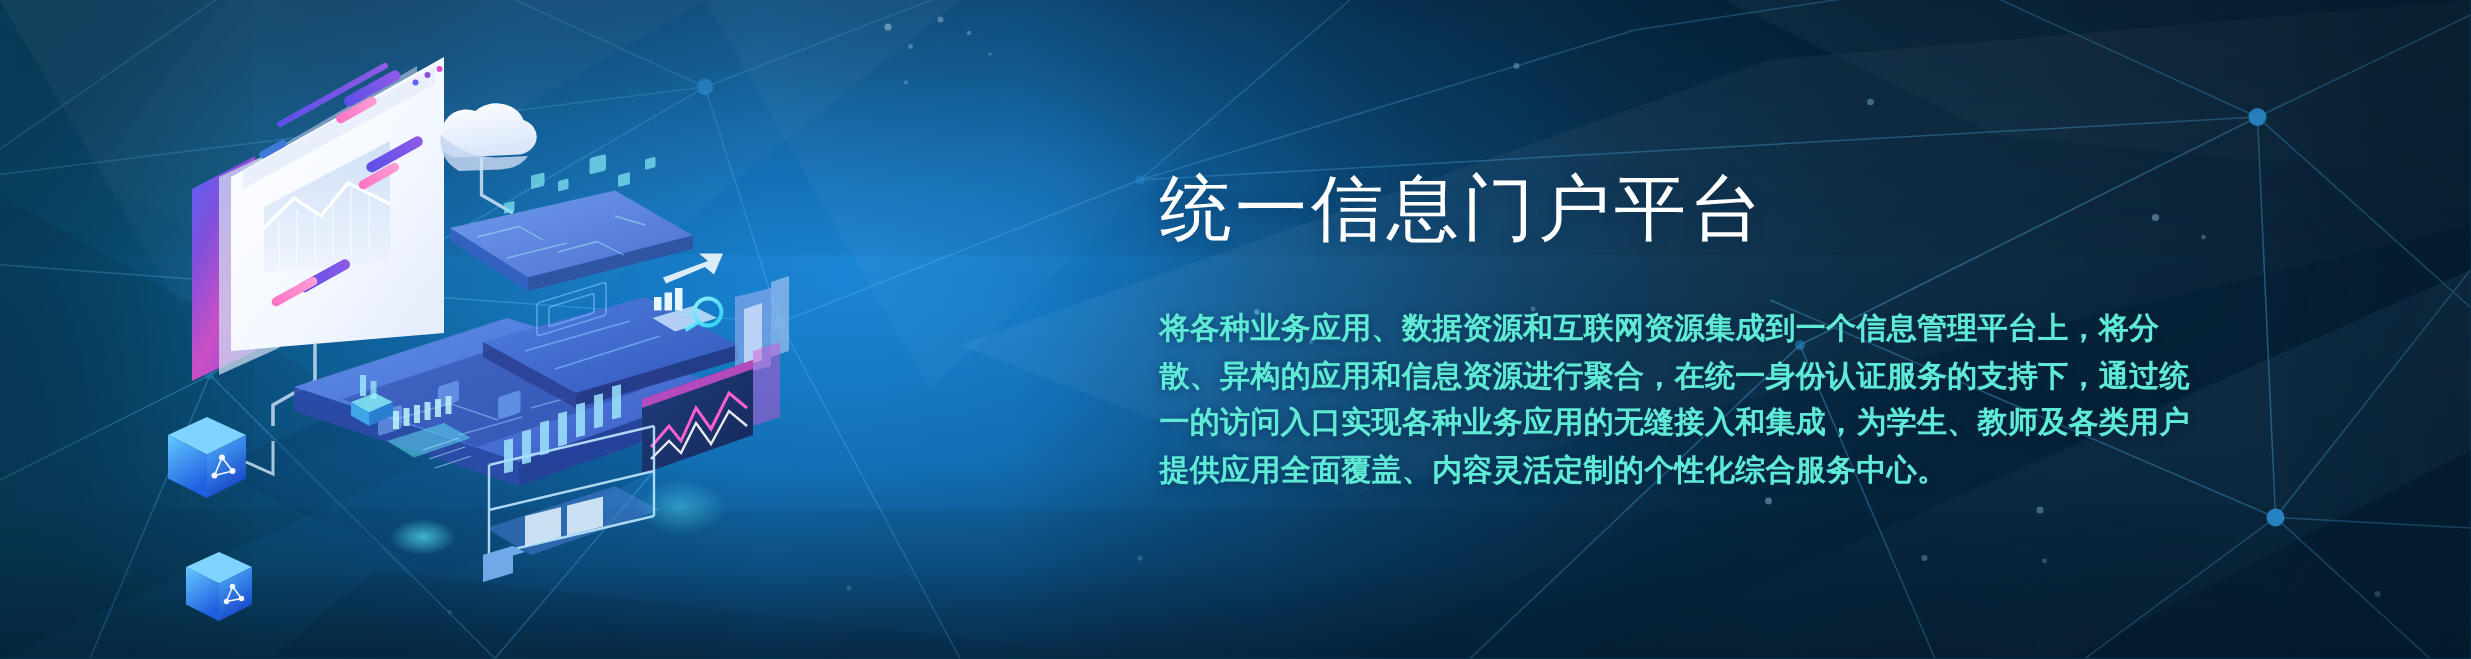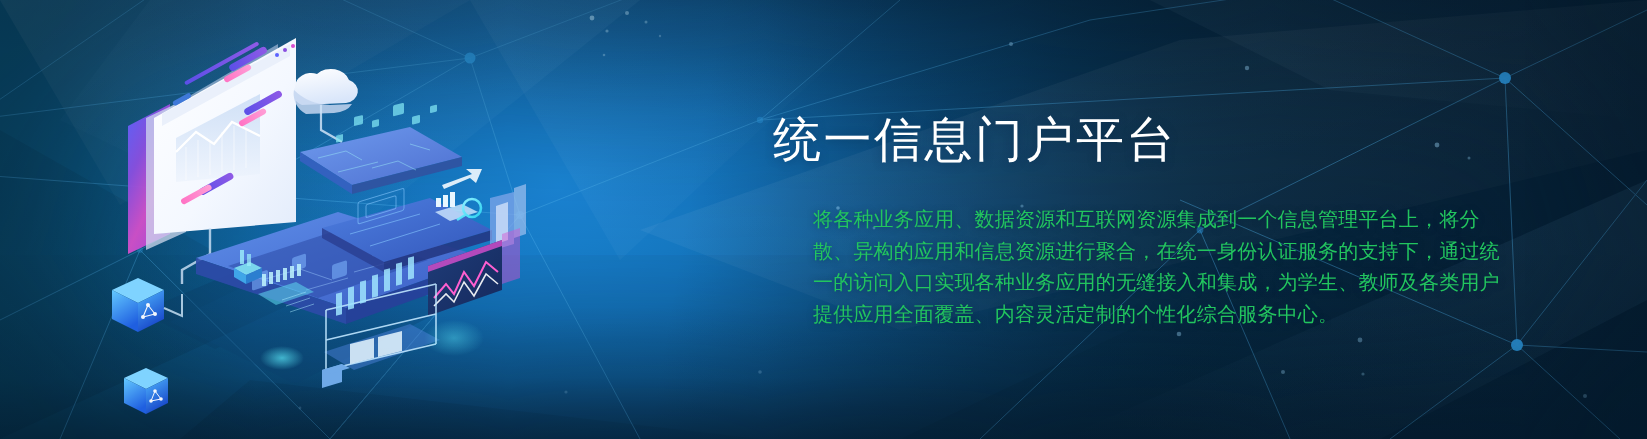--- a/index.html
+++ b/index.html
@@ -68,25 +68,24 @@
     font-weight:400;
     text-shadow:0 1px 10px rgba(0,40,80,.45);
     white-space:nowrap;
     margin-top:24px;
   }
   .desc{
     position:absolute;left:0;top:204px;
     width:700px;
     font-size:20px;
     line-height:31.5px;
-    color:#22c55e;
-    font-weight:400;
+    color:#5eead4;
+    font-weight:700;
     letter-spacing:0.2px;
     text-shadow:0 1px 6px rgba(0,35,70,.55);
-    margin-left:40px;
   }
 
   
   .illus{
     position:absolute;
     left:110px;top:22px;
     width:420px;height:400px;
   }
 </style>
 </head>

